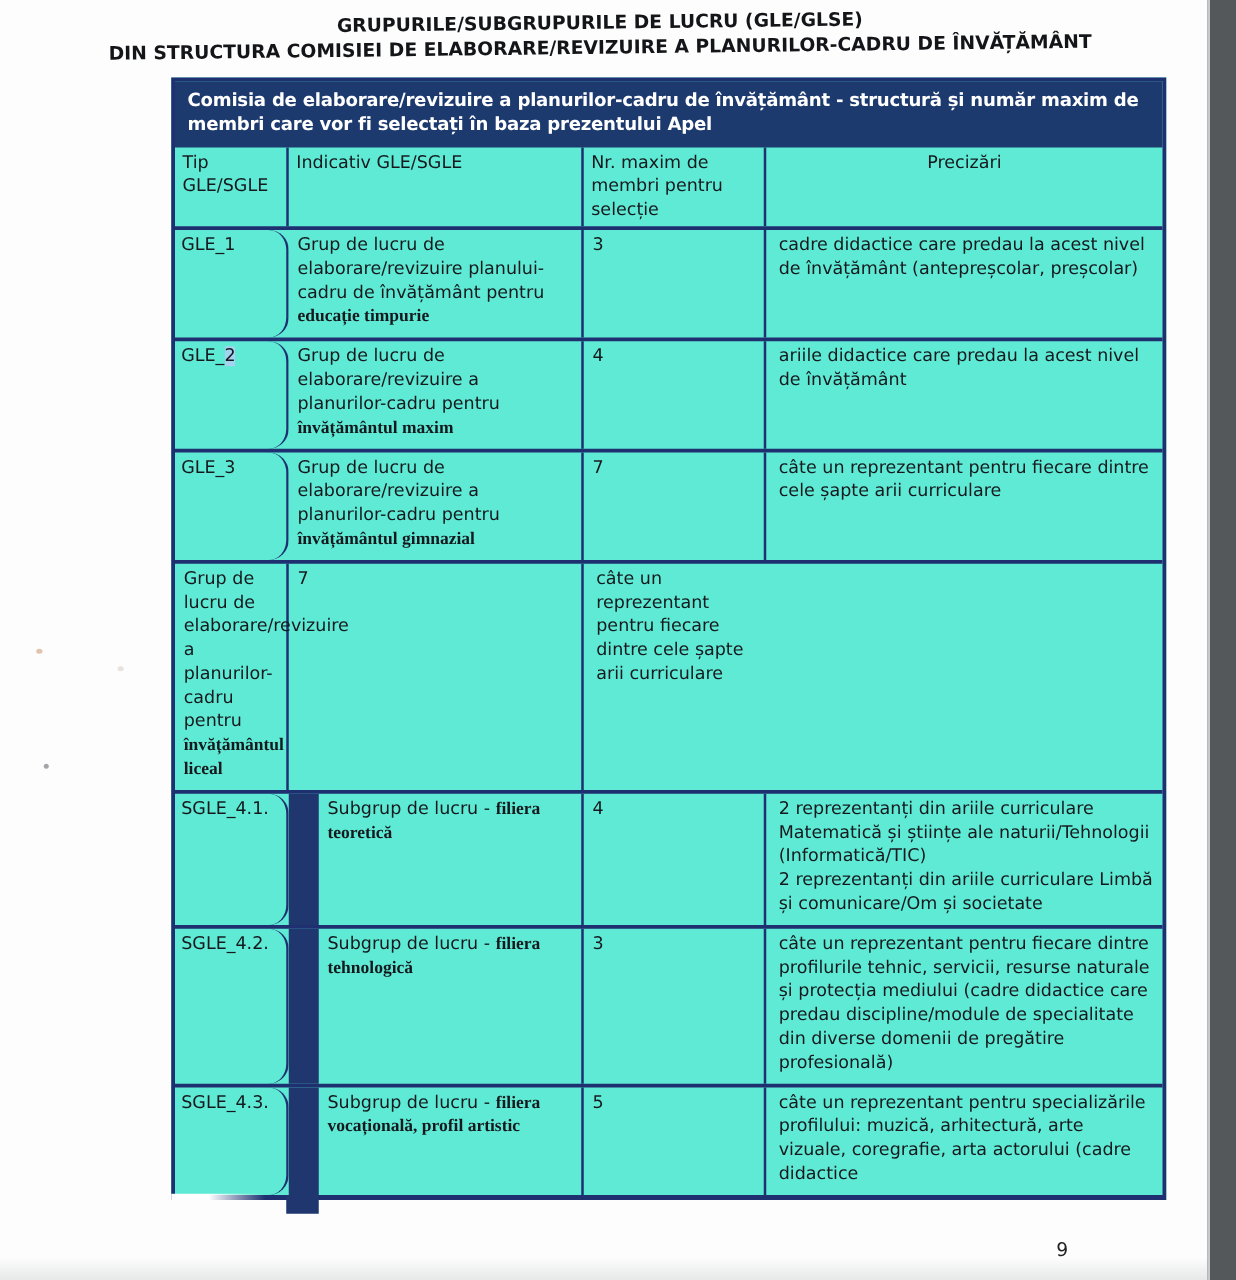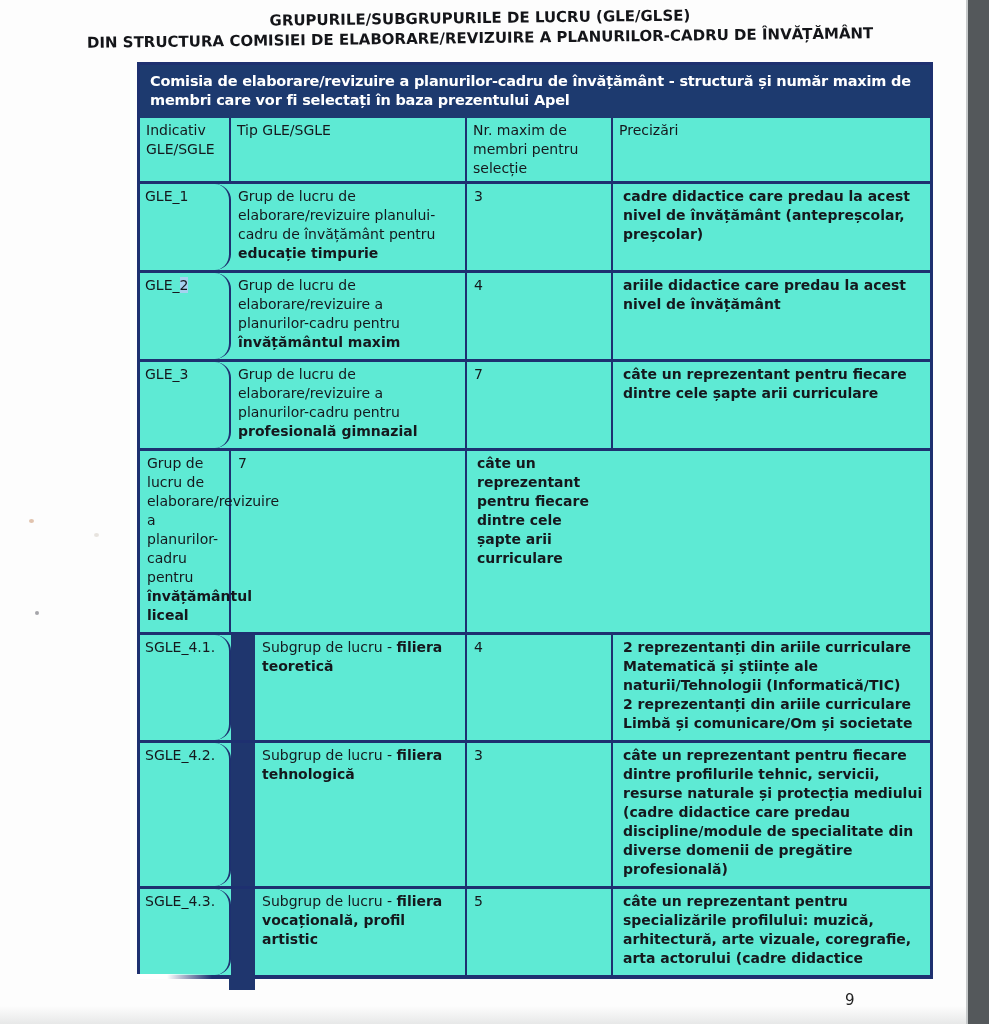--- a/index.html
+++ b/index.html
@@ -34,40 +34,40 @@
   .banner{
     background:var(--banner);color:#fff;font-weight:bold;
     font-size:14.5px;line-height:19px;letter-spacing:-0.2px;
     padding:7px 10px 8px;
   }
   .head-row{display:grid;grid-template-columns:91px 236px 146px 1fr;}
   .head-cell{
     border-right:2px solid var(--border);
     padding:3px 6px;font-size:14px;line-height:19px;min-height:60px;
   }
-  .head-cell:last-child{border-right:none;}
+  .head-cell:last-child{border-right:none;text-align:center;}
   .trow{
     display:grid;grid-template-columns:91px 236px 146px 1fr;
     border-top:3px solid var(--border);
   }
   .trow.sub{grid-template-columns:91px 24px 212px 146px 1fr;}
   .cell{
     border-right:2px solid var(--border);
     padding:3px 7px 7px;font-size:14px;line-height:19px;
   }
   .cell:last-child{border-right:none;}
   .c-id{padding-left:5px;padding-right:3px;border-radius:16px;}
   .c-bar{background:var(--bar);border-right:none;padding:0;position:relative;}
   .trow.sub:last-child .c-bar::after{
     content:"";position:absolute;left:-2px;right:0;top:100%;height:15px;
     background:var(--bar);z-index:2;
   }
-  .c-prec{white-space:pre-line;padding-left:10px;font-weight:bold;}
+  .c-prec{white-space:pre-line;padding-left:10px;}
   .hl{background:var(--hl);}
-  .b{font-weight:bold;}
+  .b{font-weight:bold;font-family:Liberation Serif, serif;}
   .fade-patch{
     position:absolute;left:-3px;bottom:-4px;width:75px;height:5px;
     background:linear-gradient(to right,#ffffff 40%,rgba(255,255,255,0));
   }
   .page-num{position:absolute;left:845px;top:991px;font-size:15px;color:#222;}
   .artifact{position:absolute;border-radius:50%;}
   .a1{left:29px;top:519px;width:5px;height:4px;background:#d9b49a;opacity:.8;}
   .a2{left:94px;top:533px;width:5px;height:4px;background:#e4e0da;opacity:.9;}
   .a3{left:35px;top:611px;width:4px;height:4px;background:#8e8f94;opacity:.8;}
   .bottom-fade{
@@ -79,41 +79,41 @@
 <body>
 
 <div class="doc-title">
   <div>GRUPURILE/SUBGRUPURILE DE LUCRU (GLE/GLSE)</div>
   <div>DIN STRUCTURA COMISIEI DE ELABORARE/REVIZUIRE A PLANURILOR-CADRU DE ÎNVĂȚĂMÂNT</div>
 </div>
 
 <div class="table-wrap">
   <div class="banner">Comisia de elaborare/revizuire a planurilor-cadru de învățământ - structură și număr maxim de membri care vor fi selectați în baza prezentului Apel</div>
   <div class="head-row">
+    <div class="head-cell">Tip GLE/SGLE</div>
     <div class="head-cell">Indicativ GLE/SGLE</div>
-    <div class="head-cell">Tip GLE/SGLE</div>
     <div class="head-cell">Nr. maxim de membri pentru selecție</div>
     <div class="head-cell">Precizări</div>
   </div>
   <div>
       <div class="trow">
         <div class="cell c-id"><span>GLE_1</span></div>
         <div class="cell c-tip"><span>Grup de lucru de elaborare/revizuire planului-cadru de învățământ pentru </span><span class="b">educație timpurie</span></div>
         <div class="cell c-nr">3</div>
         <div class="cell c-prec">cadre didactice care predau la acest nivel de învățământ (antepreșcolar, preșcolar)</div>
       </div>
       <div class="trow">
         <div class="cell c-id"><span>GLE_</span><span class="hl">2</span></div>
         <div class="cell c-tip"><span>Grup de lucru de elaborare/revizuire a planurilor-cadru pentru </span><span class="b">învățământul maxim</span></div>
         <div class="cell c-nr">4</div>
         <div class="cell c-prec">ariile didactice care predau la acest nivel de învățământ</div>
       </div>
       <div class="trow">
         <div class="cell c-id"><span>GLE_3</span></div>
-        <div class="cell c-tip"><span>Grup de lucru de elaborare/revizuire a planurilor-cadru pentru </span><span class="b">profesională gimnazial</span></div>
+        <div class="cell c-tip"><span>Grup de lucru de elaborare/revizuire a planurilor-cadru pentru </span><span class="b">învățământul gimnazial</span></div>
         <div class="cell c-nr">7</div>
         <div class="cell c-prec">câte un reprezentant pentru fiecare dintre cele șapte arii curriculare</div>
       </div>
       <div class="trow">
         <div class="cell c-tip"><span>Grup de lucru de elaborare/revizuire a planurilor-cadru pentru </span><span class="b">învățământul liceal</span></div>
         <div class="cell c-nr">7</div>
         <div class="cell c-prec">câte un reprezentant pentru fiecare dintre cele șapte arii curriculare</div>
       </div>
       <div class="trow sub">
         <div class="cell c-id"><span>SGLE_4.1.</span></div>

